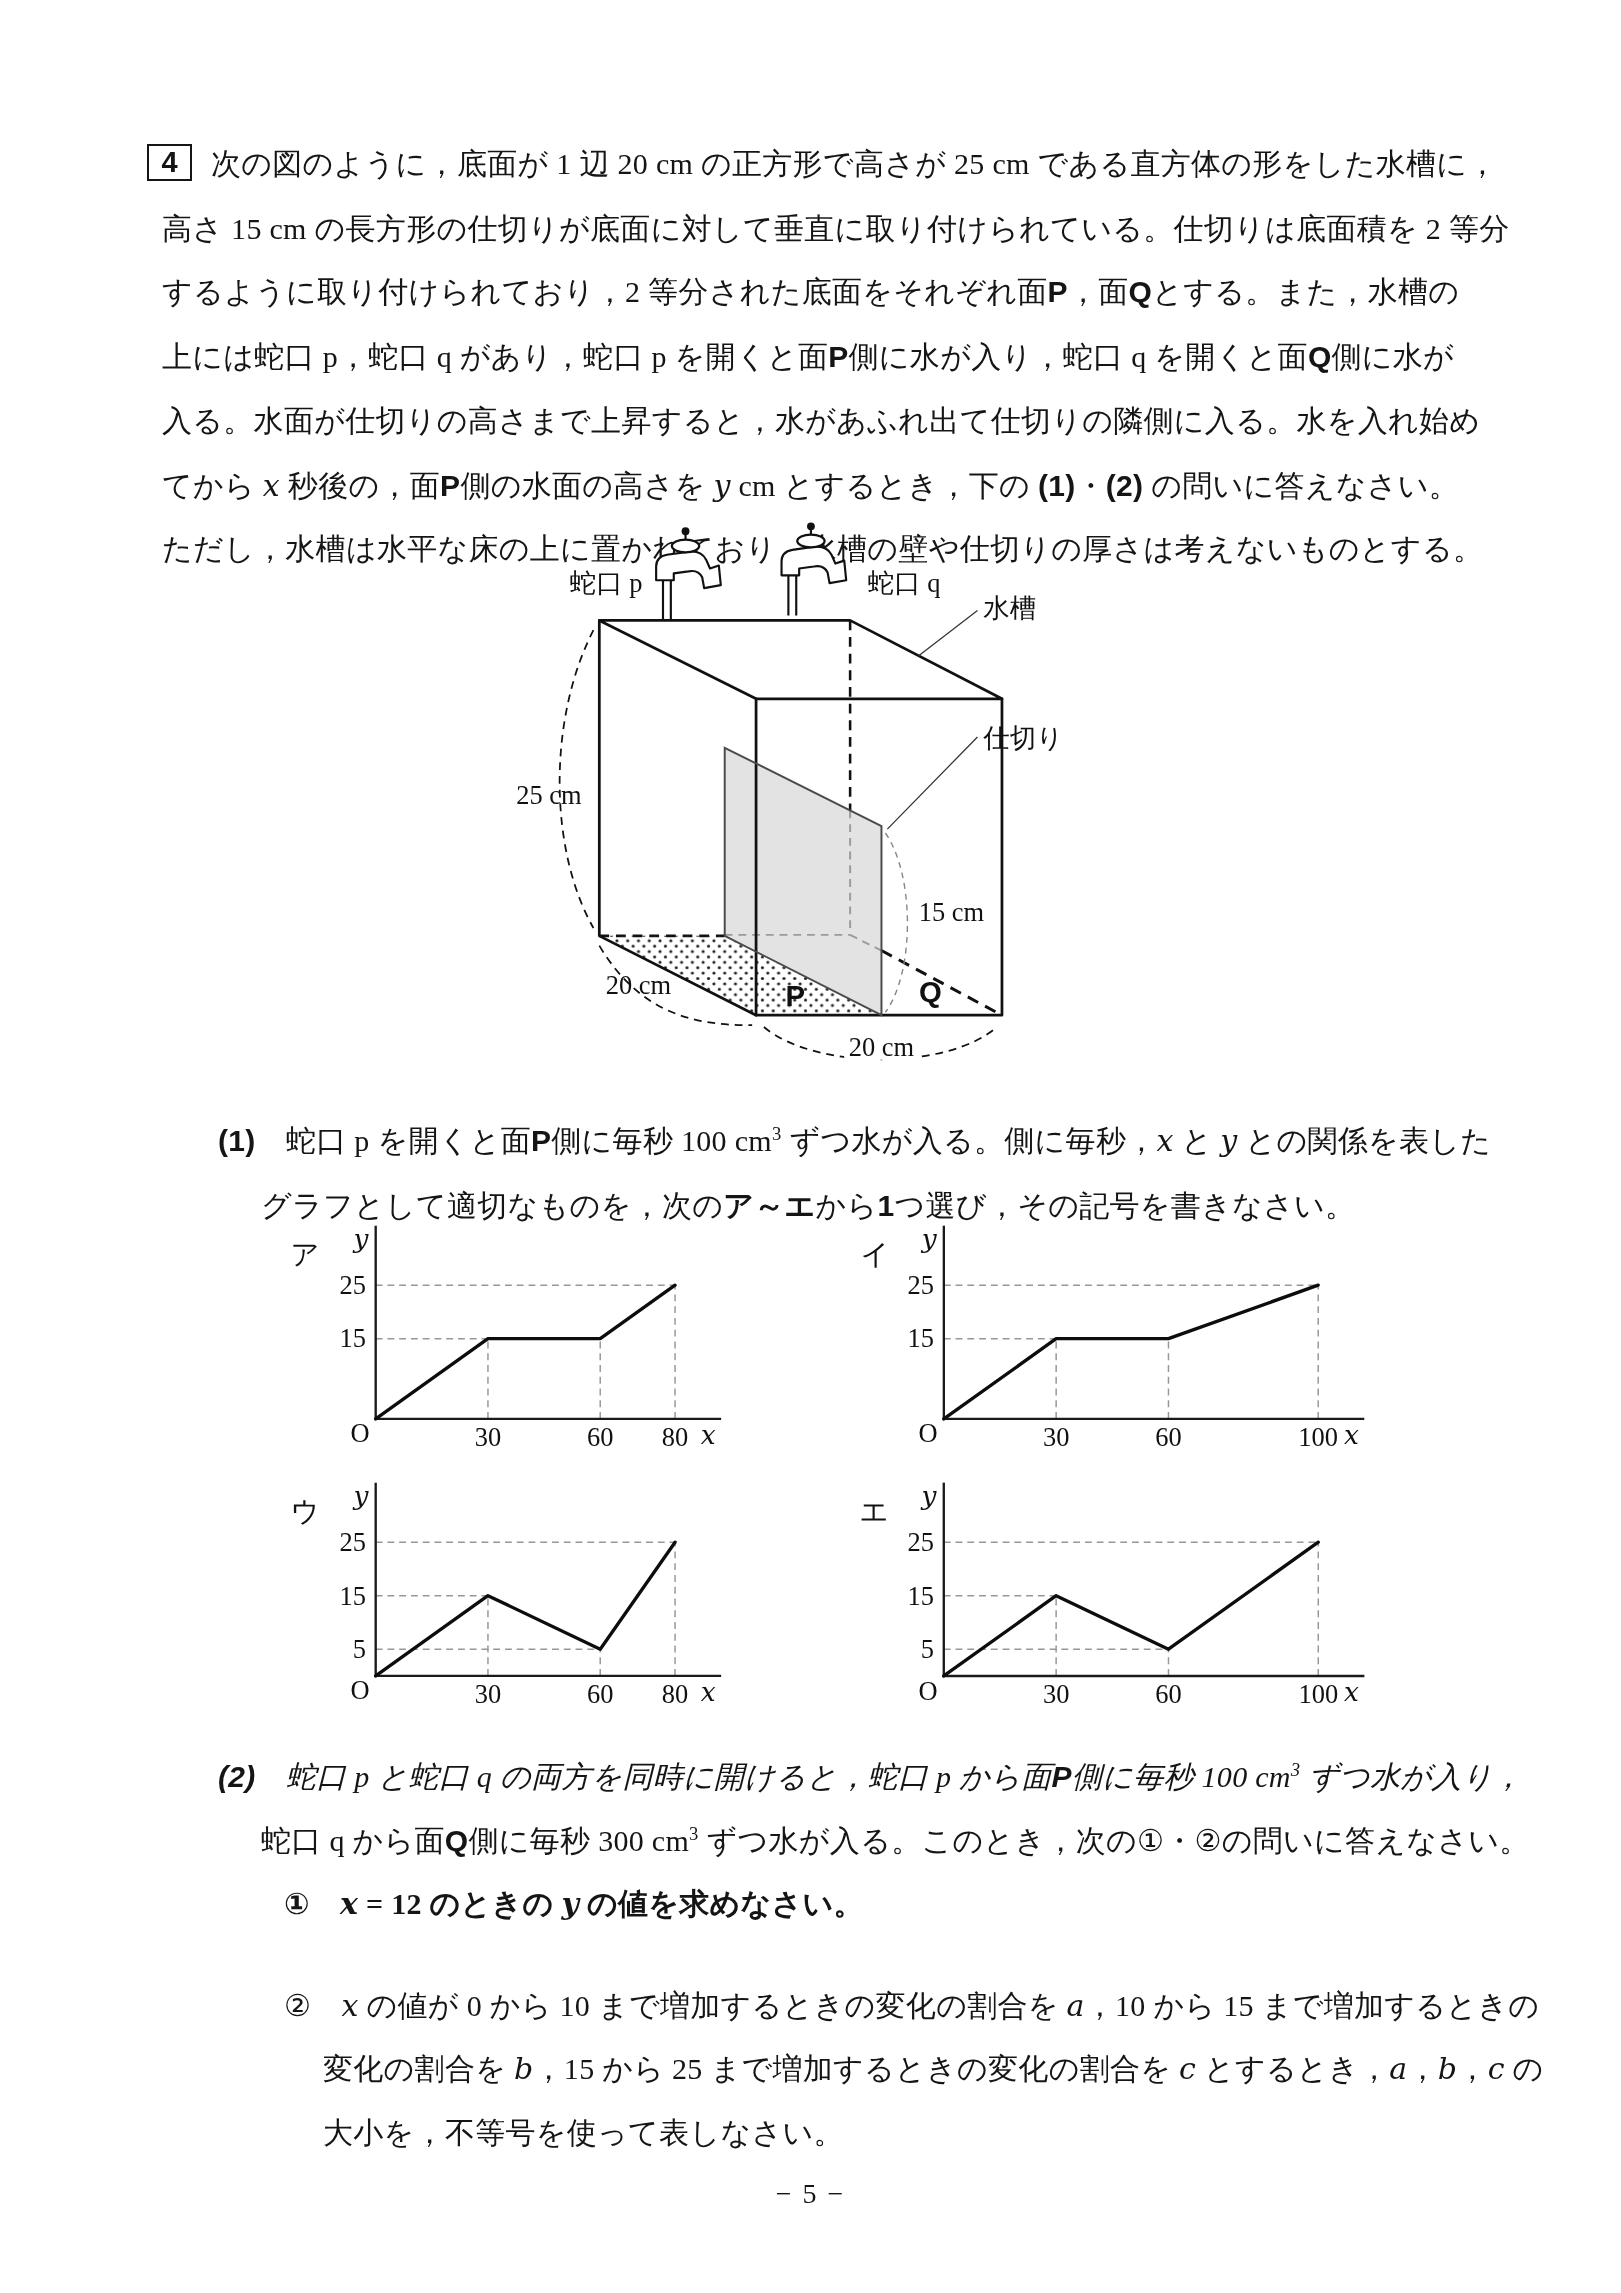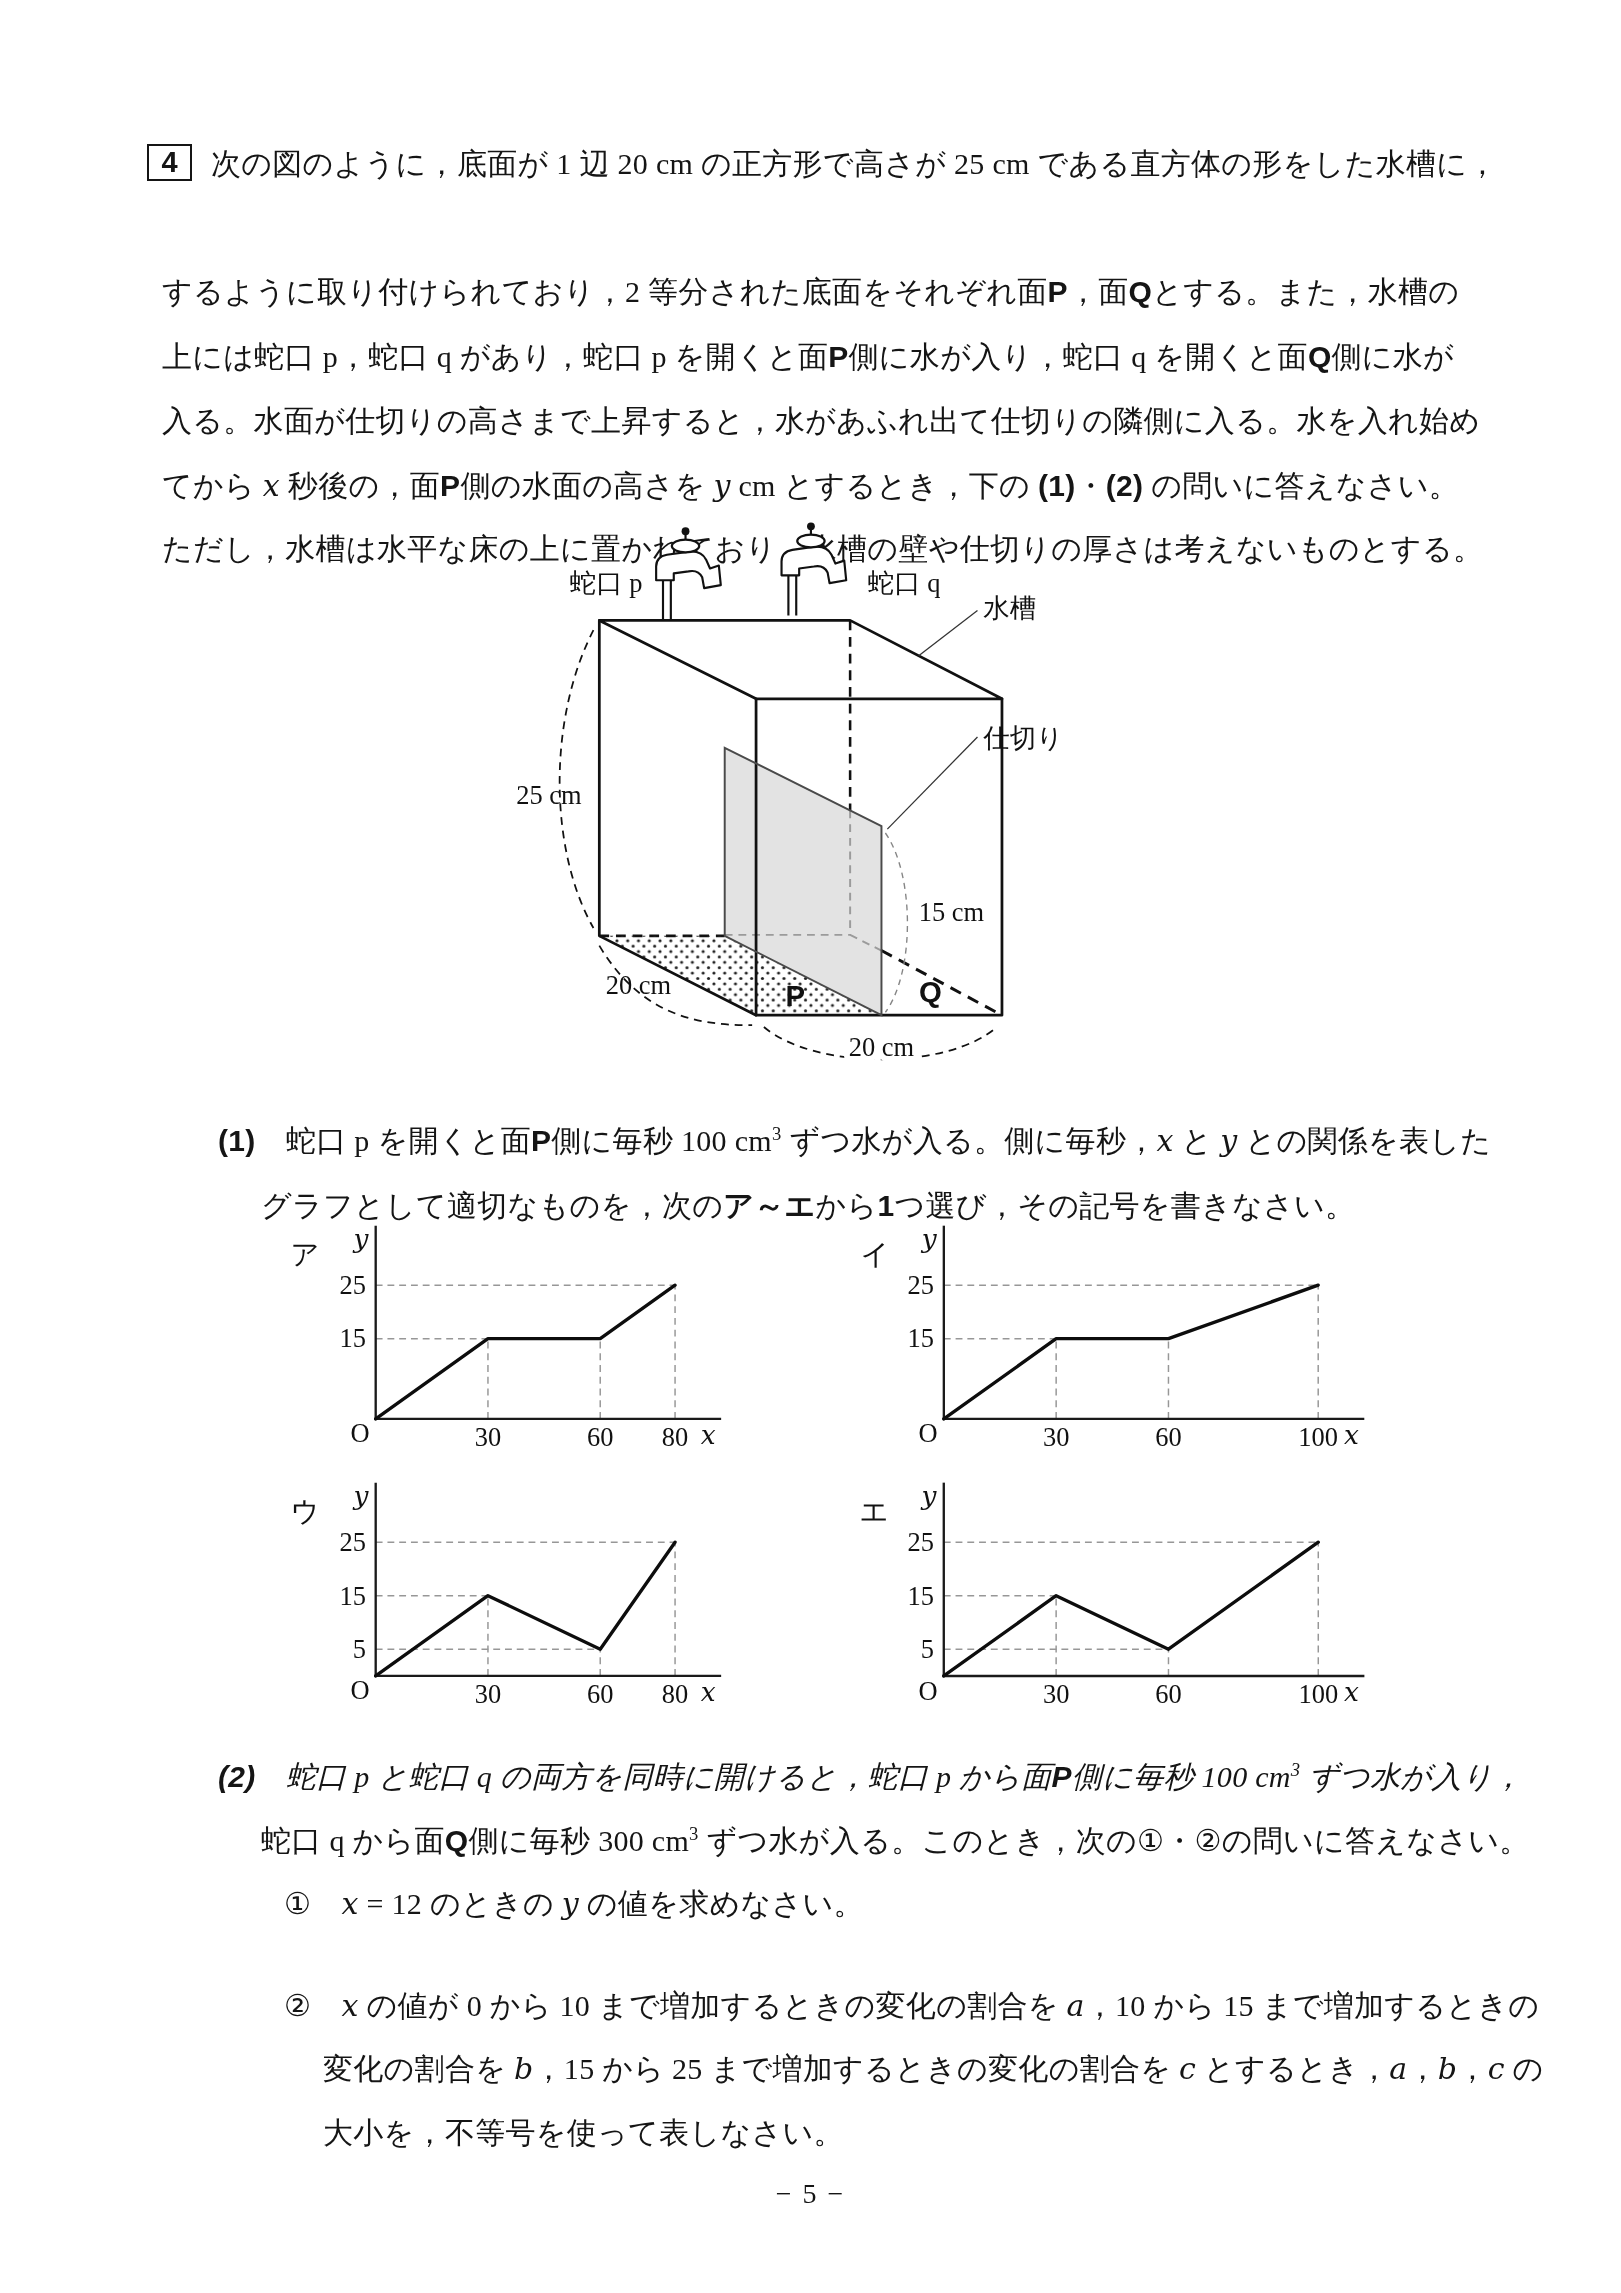--- a/index.html
+++ b/index.html
@@ -58,20 +58,21 @@
   .glabel{font-size:29px;font-family:"Liberation Sans","DejaVu Sans",sans-serif;fill:#111;}
 </style>
 </head>
 <body>
 
 <div class="page">
 
   <div class="qbox">4</div>
 
   <div class="tline" style="left:211px;top:146px;"><span>次の図のように，底面が 1 辺 20 cm の正方形で高さが 25 cm である直方体の形をした水槽に，</span></div>
+  <div class="tline" style="left:162px;top:211px;"><span>高さ 15 cm の長方形の仕切りが底面に対して垂直に取り付けられている。仕切りは底面積を 2 等分</span></div>
   <div class="tline" style="left:162px;top:274px;"><span>するように取り付けられており，2 等分された底面をそれぞれ面</span><span class="seg-b">P</span><span>，面</span><span class="seg-b">Q</span><span>とする。また，水槽の</span></div>
   <div class="tline" style="left:162px;top:339px;"><span>上には蛇口 p，蛇口 q があり，蛇口 p を開くと面</span><span class="seg-b">P</span><span>側に水が入り，蛇口 q を開くと面</span><span class="seg-b">Q</span><span>側に水が</span></div>
   <div class="tline" style="left:162px;top:403px;"><span>入る。水面が仕切りの高さまで上昇すると，水があふれ出て仕切りの隣側に入る。水を入れ始め</span></div>
   <div class="tline" style="left:162px;top:468px;"><span>てから </span><span class="seg-i">x</span><span> 秒後の，面</span><span class="seg-b">P</span><span>側の水面の高さを </span><span class="seg-i">y</span><span> cm とするとき，下の </span><span class="seg-b">(1)</span><span>・</span><span class="seg-b">(2)</span><span> の問いに答えなさい。</span></div>
   <div class="tline" style="left:162px;top:531px;"><span>ただし，水槽は水平な床の上に置かれており，水槽の壁や仕切りの厚さは考えないものとする。</span></div>
 
   <svg style="left:470px;top:534px;" width="627" height="549" viewBox="480 545 640 560">
     <defs>
       <pattern id="dots" width="11" height="11" patternUnits="userSpaceOnUse">
         <circle cx="3" cy="3" r="1.6" fill="#222"></circle>
@@ -204,21 +205,21 @@
       <text x="953" y="1637.1" class="tick end">15</text>
       <text x="953" y="1582.5" class="tick end">25</text>
       <text x="947" y="1734" class="tick mid">O</text>
       <text x="1378.84" y="1736" class="tick mid ital">x</text>
       <text x="948" y="1536" class="tick mid ital">y</text>
       <text x="877" y="1552" class="glabel">エ</text>
     </svg>
 
   <div class="tline" style="left:218px;top:1759px;font-style:italic;"><span class="seg-b">(2)</span><span>　蛇口 p と蛇口 q の両方を同時に開けると，蛇口 p から面</span><span class="seg-b">P</span><span>側に毎秒 100 cm</span><span class="seg-sup">3</span><span> ずつ水が入り，</span></div>
   <div class="tline" style="left:261px;top:1823px;"><span>蛇口 q から面</span><span class="seg-b">Q</span><span>側に毎秒 300 cm</span><span class="seg-sup">3</span><span> ずつ水が入る。このとき，次の①・②の問いに答えなさい。</span></div>
-  <div class="tline" style="left:284px;top:1886px;"><span>①　</span><span class="seg-i">x</span><span> = 12 のときの </span><span class="seg-i">y</span><span> の値を求めなさい。</span></div>
+  <div class="tline" style="left:284px;top:1886px;font-weight:bold;"><span>①　</span><span class="seg-i">x</span><span> = 12 のときの </span><span class="seg-i">y</span><span> の値を求めなさい。</span></div>
   <div class="tline" style="left:284px;top:1988px;"><span>②　</span><span class="seg-i">x</span><span> の値が 0 から 10 まで増加するときの変化の割合を </span><span class="seg-i">a</span><span>，10 から 15 まで増加するときの</span></div>
   <div class="tline" style="left:323px;top:2051px;text-align:right;"><span>変化の割合を </span><span class="seg-i">b</span><span>，15 から 25 まで増加するときの変化の割合を </span><span class="seg-i">c</span><span> とするとき，</span><span class="seg-i">a</span><span>，</span><span class="seg-i">b</span><span>，</span><span class="seg-i">c</span><span> の</span></div>
   <div class="tline" style="left:323px;top:2115px;"><span>大小を，不等号を使って表しなさい。</span></div>
 
   <div class="pagenum">− 5 −</div>
 
 </div>
 
 
 </body></html>

